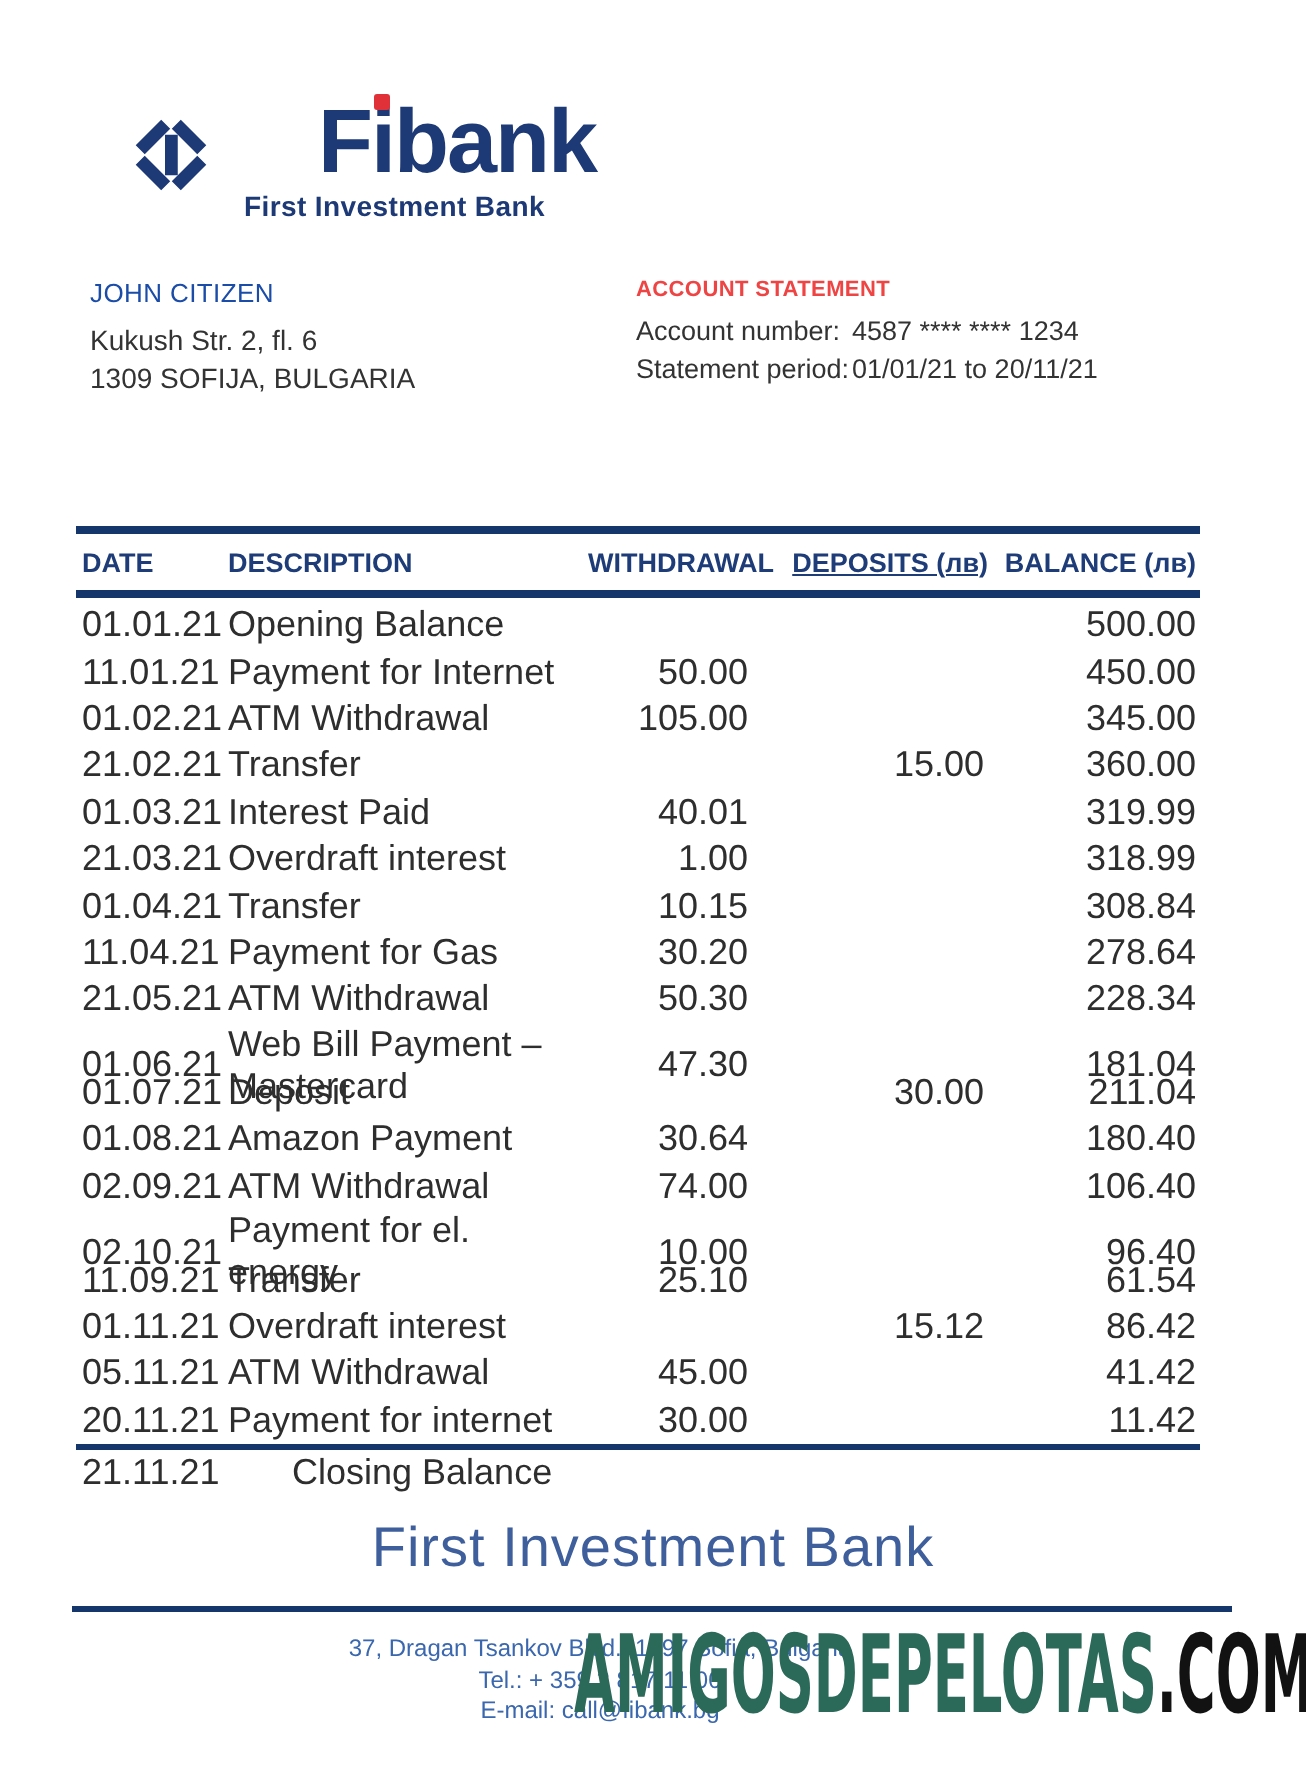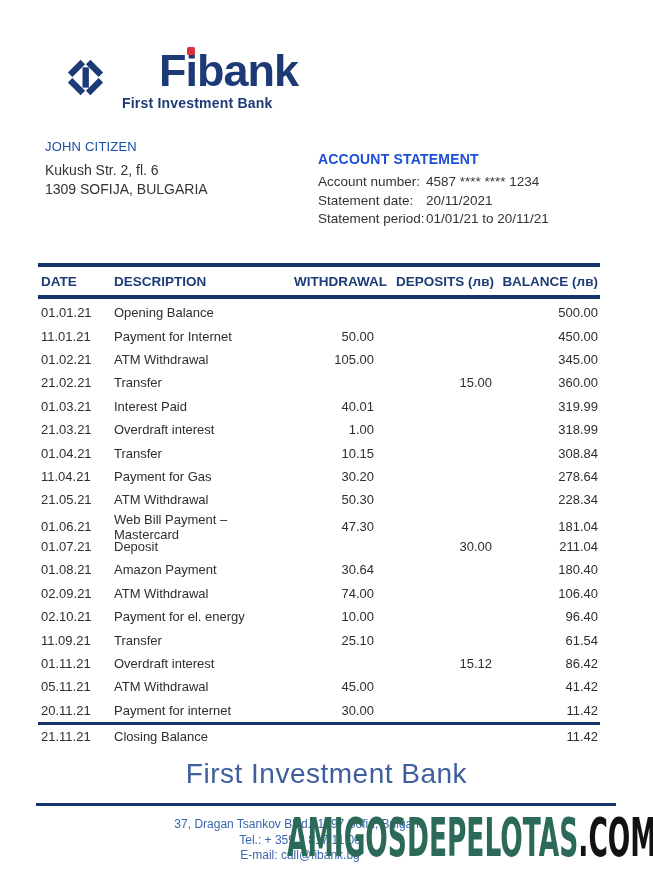--- a/index.html
+++ b/index.html
@@ -16,36 +16,36 @@
   .brand-dot{position:absolute;left:28px;top:-1px;width:8px;height:8px;background:#e03138;border-radius:1.5px;}
   .brand-tagline{position:absolute;left:59px;top:40px;font-size:14px;font-weight:bold;
     color:#1d3a76;letter-spacing:0.2px;}
 
   
   .customer{position:absolute;left:45px;top:139px;}
   .customer-name{font-size:13px;font-weight:normal;color:#1b4da8;letter-spacing:0.2px;margin-bottom:7px;}
   .customer-addr{font-size:14px;color:#333333;line-height:19px;}
 
   .stmt{position:absolute;left:318px;top:139px;}
-  .stmt-title{font-size:14px;font-weight:bold;color:#1d4ed8;letter-spacing:0.2px;margin-bottom:6px;margin-top:12px;}
+  .stmt-title{font-size:11px;font-weight:bold;color:#ef4444;letter-spacing:0.2px;margin-bottom:6px;}
   .stmt-line{font-size:13.5px;color:#333333;line-height:18.5px;}
   .stmt-line .lbl{display:inline-block;width:108px;}
 
   
   .stable{position:absolute;left:38px;top:263px;width:562px;}
   .t-line{height:4px;background:#14366b;}
   .t-head,.trow{display:grid;grid-template-columns:76px 180px 86px 118px 102px;align-items:center;}
   .t-head{height:28px;color:#1d3c78;font-weight:bold;font-size:13.5px;}
   .h-date{padding-left:3px;}
   .h-wd{text-align:right;padding-right:16px;}
-  .h-dep{text-align:right;padding-right:4px;}
+  .h-dep{text-align:right;padding-right:4px;text-decoration:underline;}
   .h-bal{text-align:right;padding-right:2px;}
   .t-rows{padding-top:2px;}
-  .trow{height:23.4px;font-size:13px;color:#2e2e2e;}
-  .trow.closing{border-top:3.5px solid #14366b;}
+  .trow{height:23.4px;font-size:18px;color:#2e2e2e;}
+  .trow.closing{border-top:3.5px solid #14366b;gap:32px;}
   .c-date{padding-left:3px;}
   .c-wd{text-align:right;padding-right:6px;}
   .c-dep{text-align:right;padding-right:6px;}
   .c-bal{text-align:right;padding-right:2px;}
 
   
   .bank-title{position:absolute;left:0;top:758px;width:653px;text-align:center;
     font-size:28px;font-weight:400;color:#3e5f9c;letter-spacing:0.5px;}
   .footer-line{position:absolute;left:36px;top:803px;width:580px;height:3px;background:#14366b;}
   .footer-text{position:absolute;left:0;top:817px;width:600px;text-align:center;
@@ -80,23 +80,20 @@
     <div class="customer-addr">Kukush Str. 2, fl. 6</div>
     <div class="customer-addr">1309 SOFIJA, BULGARIA</div>
   </div>
 
   <div class="stmt">
     <div class="stmt-title">ACCOUNT STATEMENT</div>
     <div class="stmt-line">
       <span class="lbl">Account number:</span><span>4587 **** **** 1234</span>
     </div>
     <div class="stmt-line">
-      <span class="lbl">Statement date:</span><span>20/11/2021</span>
-    </div>
-    <div class="stmt-line">
       <span class="lbl">Statement period:</span><span>01/01/21 to 20/11/21</span>
     </div>
   </div>
 
   <div class="stable">
     <div class="t-line"></div>
     <div class="t-head">
       <div class="h-date">DATE</div>
       <div class="h-desc">DESCRIPTION</div>
       <div class="h-wd">WITHDRAWAL</div>

